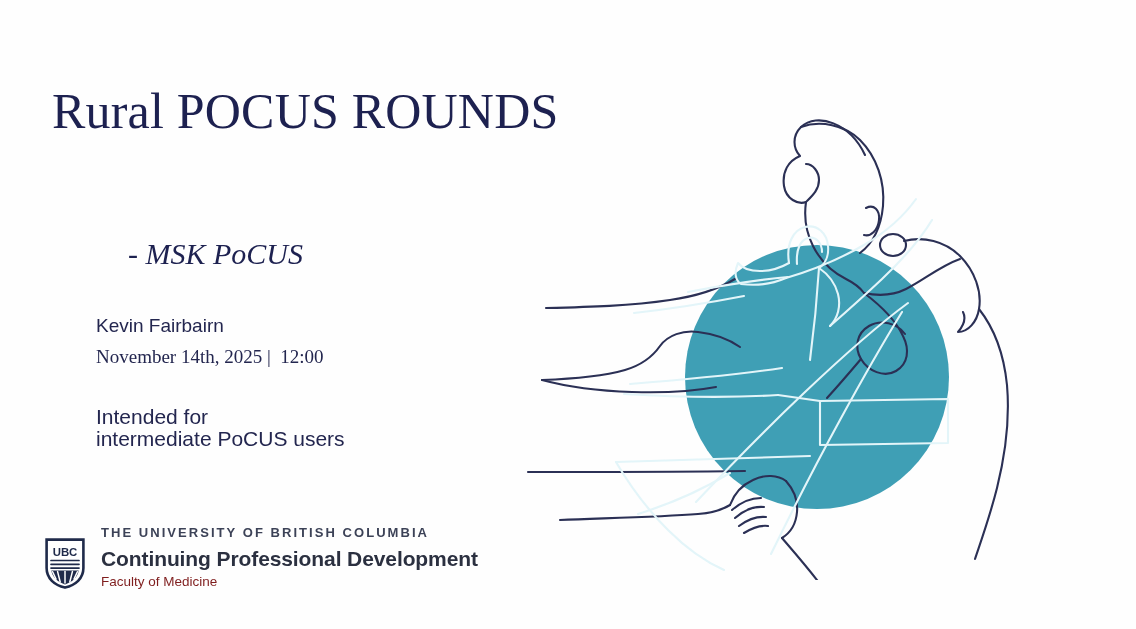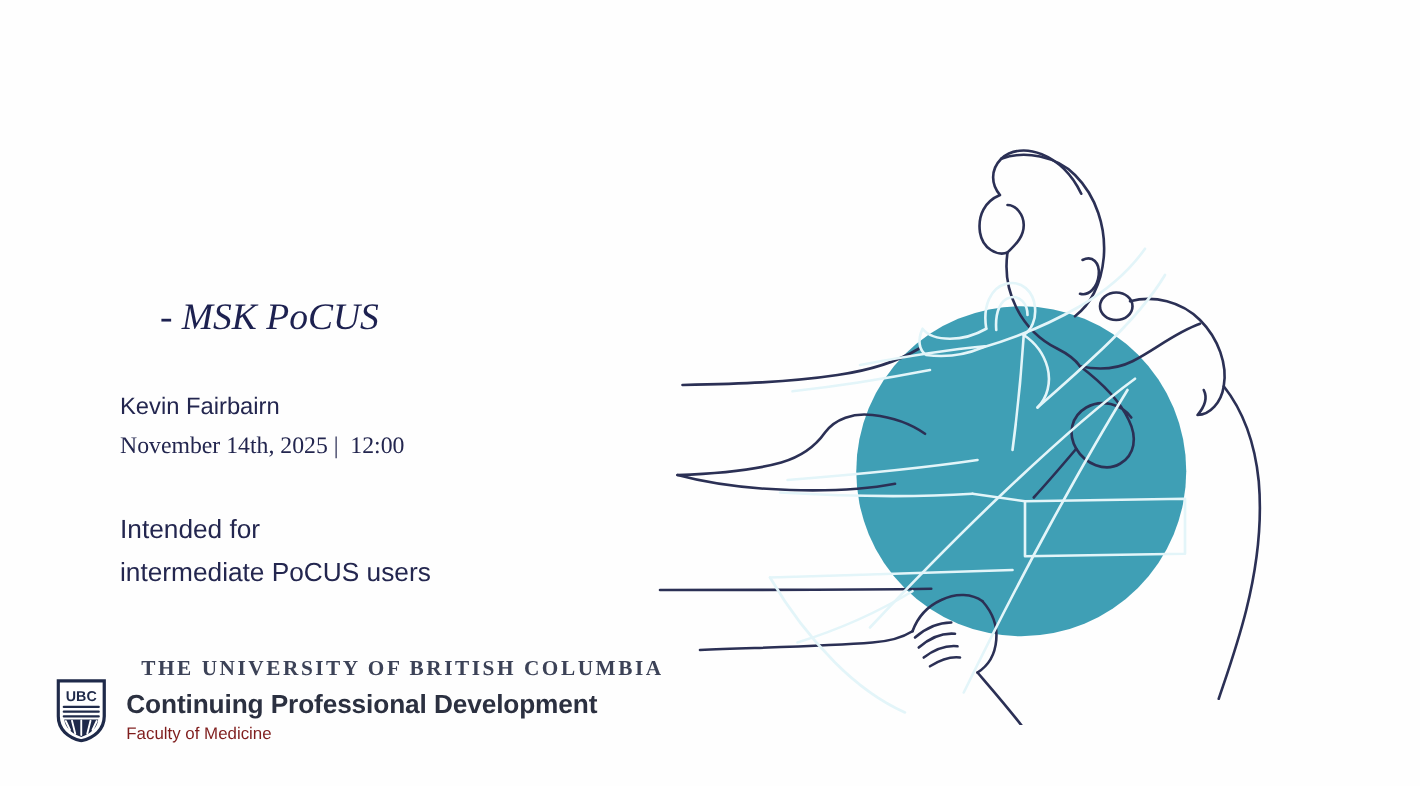--- a/index.html
+++ b/index.html
@@ -77,45 +77,44 @@
   #datetime  { top: 346px; font-family: Liberation Serif, serif; }
 
   #audience {
     position: absolute;
     left: 96px;
     top: 406px;
     font-family: "Liberation Sans", sans-serif;
     font-size: 21px;
     font-weight: 400;
     color: #23264f;
-    line-height: 35px;
+    line-height: 22px;
     white-space: pre-line;
   }
 
   
   #logo {
     position: absolute;
     left: 45px;
     top: 522px;
     display: flex;
     align-items: flex-end;
   }
   #shield { display: block; }
   #logo-text {
     margin-left: 16px;
     padding-top: 3px;
   }
   #logo-university {
-    font-family: Liberation Serif, serif;
-    font-size: 17px;
+    font-family: Liberation Sans, sans-serif;
+    font-size: 13px;
     font-weight: 700;
     letter-spacing: 2.05px;
     color: #3c4257;
     white-space: nowrap;
-    margin-left: 12px;
   }
   #logo-unit {
     font-family: "Liberation Sans", sans-serif;
     font-size: 21px;
     font-weight: 700;
     letter-spacing: -0.1px;
     color: #2b3040;
     margin-top: 7px;
     white-space: nowrap;
   }
@@ -253,20 +252,21 @@
                  C 166 488, 186 502, 204 510"></path>
 
         <path d="M300 341 L 428 339 L 428 383 L 300 385 Z"></path>
         <path d="M258 335 L 300 341"></path>
       </g>
     </svg>
   </div>
 
   <div class="text-col">
 
+    <div id="title">Rural POCUS ROUNDS</div>
 
 
     <div id="tagline">- MSK PoCUS</div>
 
     <div id="presenter" class="meta-line">Kevin Fairbairn</div>
 
     <div id="datetime" class="meta-line">November 14th, 2025 |  12:00</div>
 
     <div id="audience">Intended for
 intermediate PoCUS users</div>

